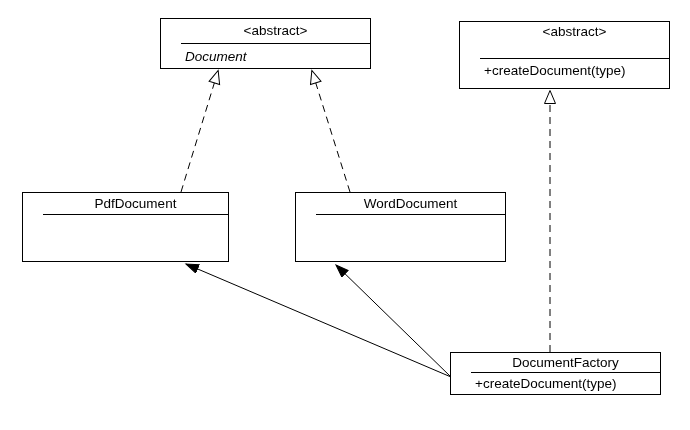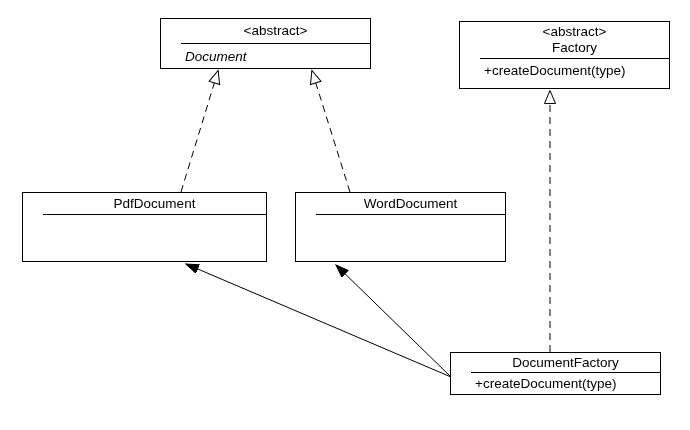--- a/index.html
+++ b/index.html
@@ -53,21 +53,21 @@
   #box-document { left: 160px; top: 18px; width: 211px; height: 51px; }
   #box-document .r1 { height: 24px; line-height: 24px; }
   #box-document .r2 { height: 25px; line-height: 25px; font-style: italic; }
 
   
   #box-factory { left: 459px; top: 21px; width: 211px; height: 68px; }
   #box-factory .head { height: 36px; padding-top: 2px; line-height: 16px; }
   #box-factory .method { height: 29px; line-height: 17px; padding-top: 3px; }
 
   
-  #box-pdf { left: 22px; top: 192px; width: 245px; height: 70px; }
+  #box-pdf { left: 22px; top: 192px; width: 207px; height: 70px; }
   #box-pdf .title { height: 21px; line-height: 21px; }
   #box-pdf .body { height: 47px; }
 
   
   #box-word { left: 295px; top: 192px; width: 211px; height: 70px; }
   #box-word .title { height: 21px; line-height: 21px; }
   #box-word .body { height: 47px; }
 
   
   #box-docfactory { left: 450px; top: 352px; width: 211px; height: 43px; }
@@ -96,21 +96,20 @@
   </svg>
 
   <div class="class-box" id="box-document">
     <div class="comp r1 center">&lt;abstract&gt;</div>
     <div class="comp r2 leftpad">Document</div>
   </div>
 
   <div class="class-box" id="box-factory">
     <div class="comp head center">
       <div>&lt;abstract&gt;</div>
-      <div>Factory</div>
     </div>
     <div class="comp method leftpad">+createDocument(type)</div>
   </div>
 
   <div class="class-box" id="box-pdf">
     <div class="comp title center">PdfDocument</div>
     <div class="comp body"></div>
   </div>
 
   <div class="class-box" id="box-word">

